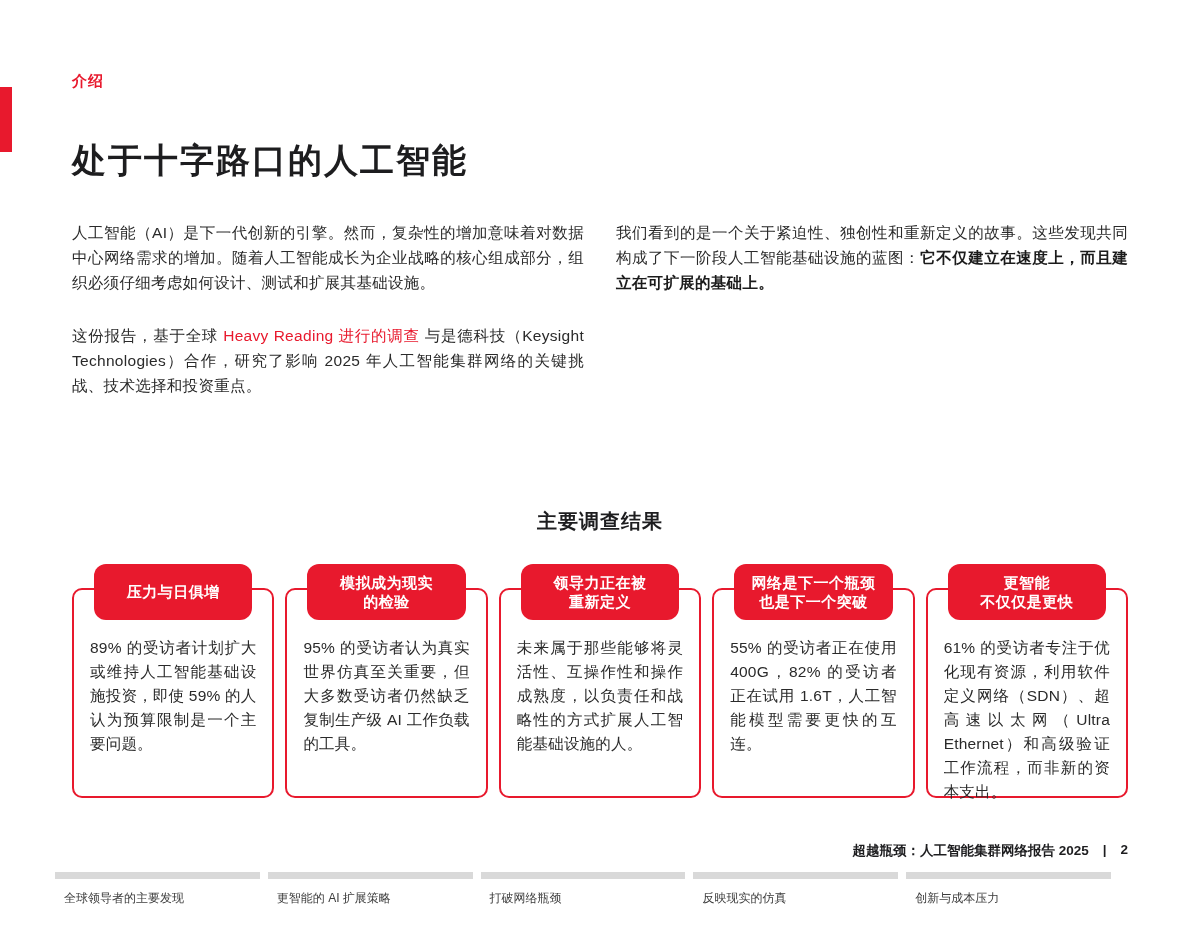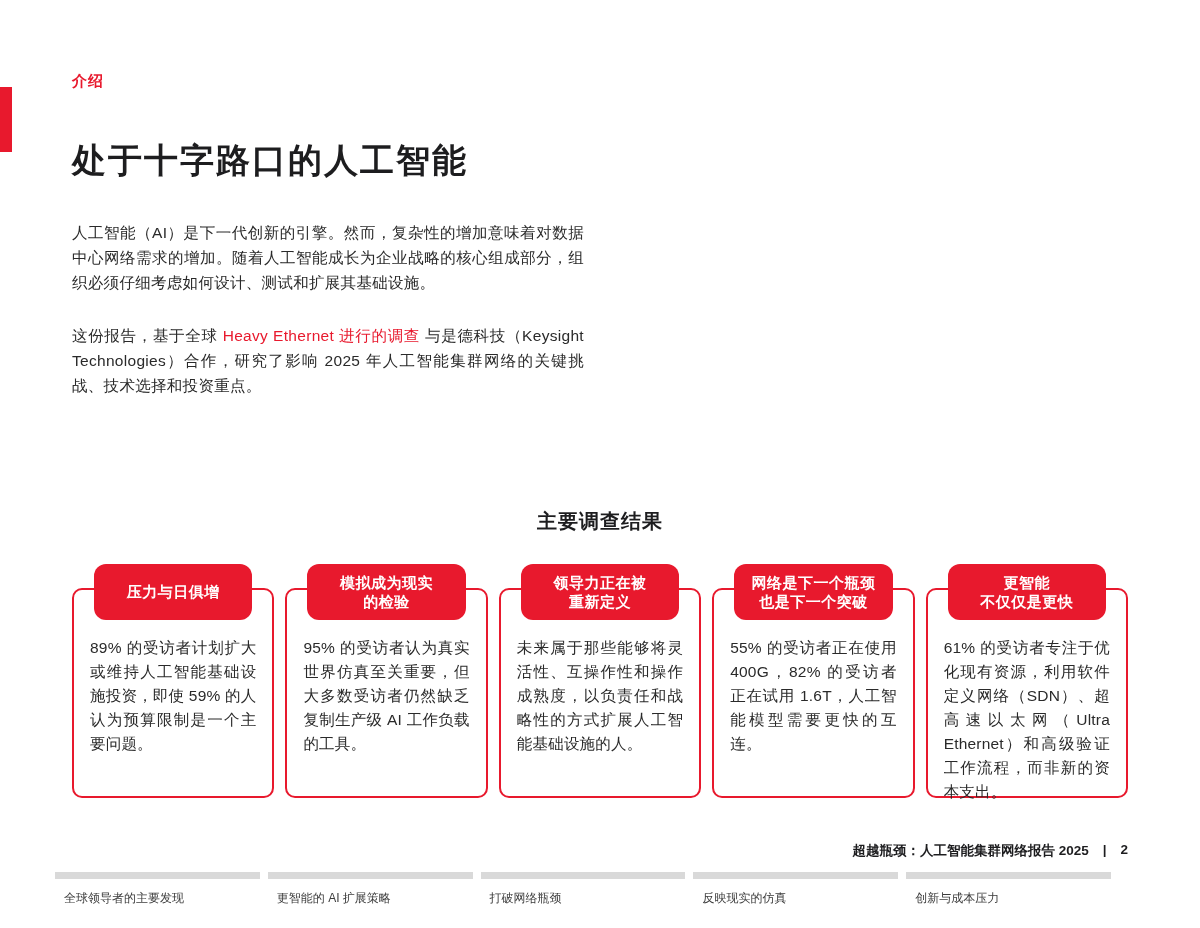--- a/index.html
+++ b/index.html
@@ -147,21 +147,24 @@
 
   <div class="accent-block"></div>
 
   <div class="eyebrow">介绍</div>
 
   <h1 class="page-title">处于十字路口的人工智能</h1>
 
   <div class="intro-grid">
     <div class="col-left">
       <p class="para-1">人工智能（AI）是下一代创新的引擎。然而，复杂性的增加意味着对数据中心网络需求的增加。随着人工智能成长为企业战略的核心组成部分，组织必须仔细考虑如何设计、测试和扩展其基础设施。</p>
-      <p class="para-2"><span>这份报告，基于全球 </span><span class="report-link">Heavy Ethernet 进行的调查</span><span> 与是德科技（Keysight Technologies）合作，研究了影响 2025 年人工智能集群网络的关键挑战、技术选择和投资重点。</span></p>
+      <p class="para-2"><span>这份报告，基于全球 </span><span class="report-link">Heavy Reading 进行的调查</span><span> 与是德科技（Keysight Technologies）合作，研究了影响 2025 年人工智能集群网络的关键挑战、技术选择和投资重点。</span></p>
+    </div>
+    <div class="col-right">
+      <p><span>我们看到的是一个关于紧迫性、独创性和重新定义的故事。这些发现共同构成了下一阶段人工智能基础设施的蓝图：</span><span class="bold-claim">它不仅建立在速度上，而且建立在可扩展的基础上。</span></p>
     </div>
   </div>
 
   <div class="findings-heading">主要调查结果</div>
 
   <div class="cards">
 
     <div class="card">
       <div class="card-pill">压力与日俱增</div>
       <div class="card-body">89% 的受访者计划扩大或维持人工智能基础设施投资，即使 59% 的人认为预算限制是一个主要问题。</div>

